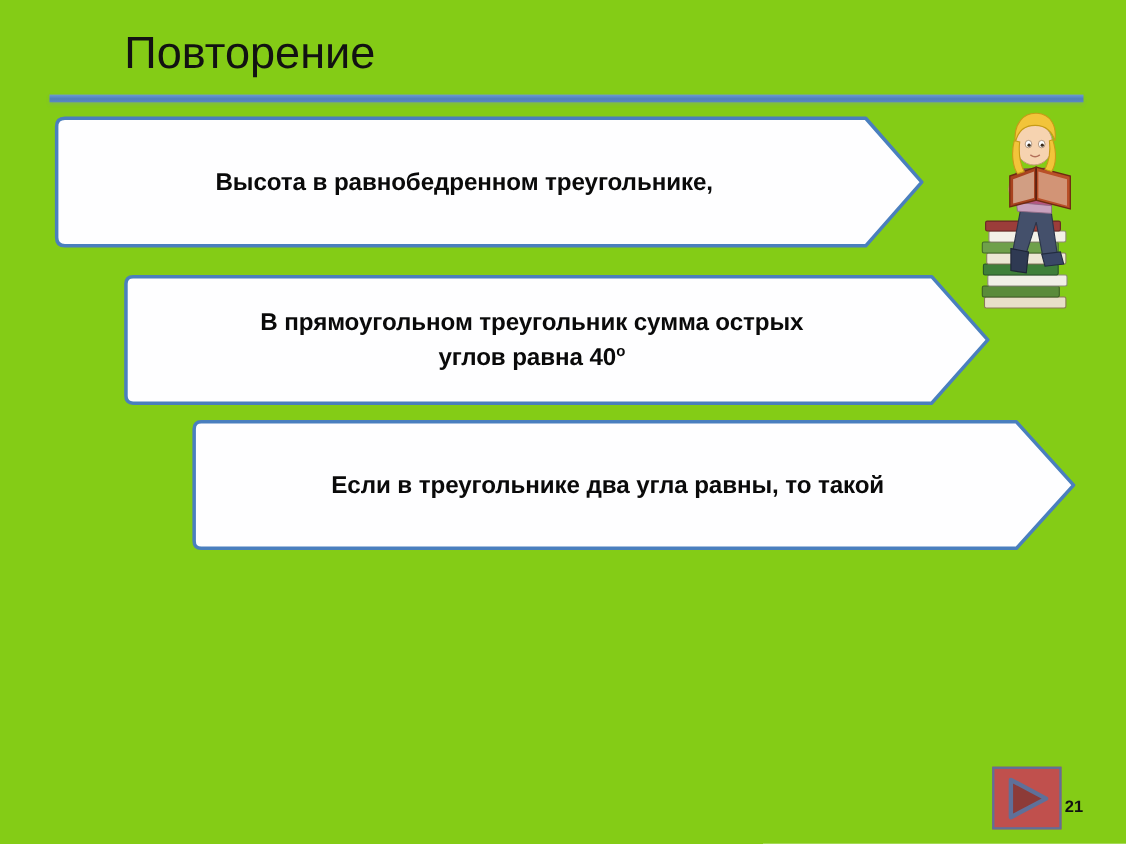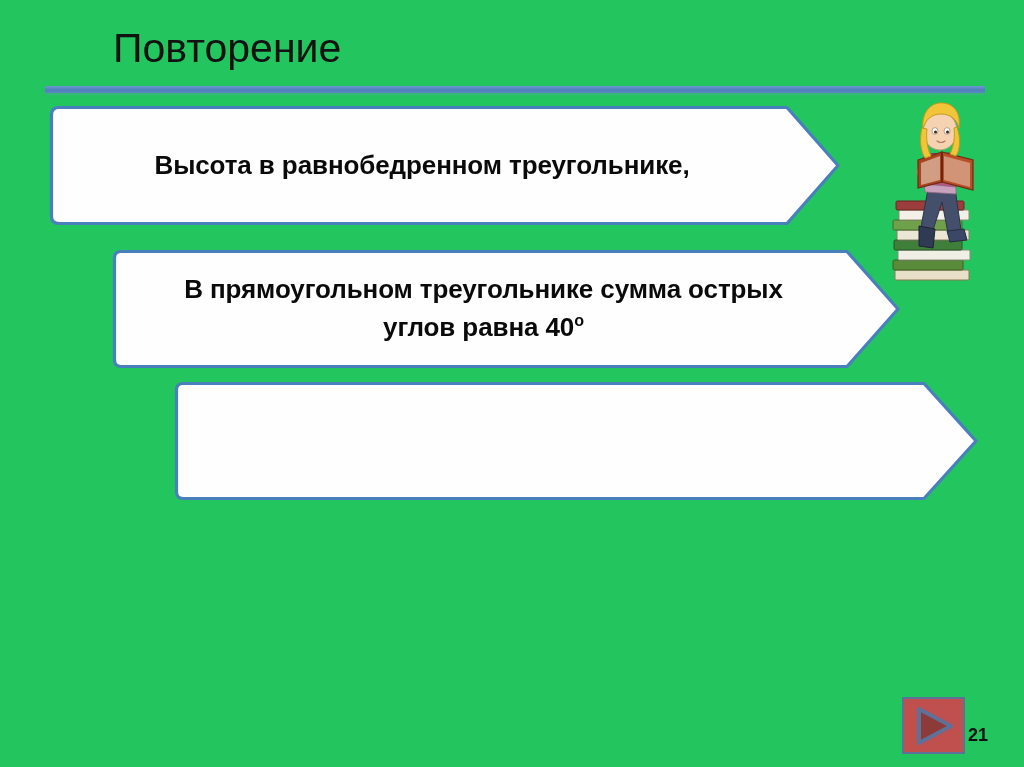--- a/index.html
+++ b/index.html
@@ -13,21 +13,21 @@
     position: relative;
     overflow: hidden;
     font-family: "Liberation Sans", sans-serif;
     background: #ffffff;
   }
 
   
   .slide {
     position: absolute;
     inset: 0;
-    background: #22c55e;
+    background: #84cc16;
     padding-left: 28px;
   }
 
   
   .slide-title {
     position: absolute;
     left: 113px;
     top: 26px;
     font-size: 41px;
     font-weight: 400;
@@ -61,21 +61,21 @@
     overflow: visible;
   }
   .banner-text {
     position: absolute;
     top: 0;
     bottom: 0;
     display: flex;
     align-items: center;
     justify-content: center;
     text-align: center;
-    font-size: 26px;
+    font-size: 22px;
     font-weight: bold;
     color: #0a0a0a;
     line-height: 1.45;
     letter-spacing: -0.1px;
     padding: 0 10px;
     box-sizing: border-box;
     pointer-events: none;
   }
 
   
@@ -119,21 +119,21 @@
     top: 50%;
     transform: translate(-50%, -50%);
     width: 46px;
     height: 42px;
   }
 
   .page-number {
     position: absolute;
     left: 968px;
     top: 726px;
-    font-size: 18px;
+    font-size: 15px;
     font-weight: bold;
     color: #111111;
     line-height: 1;
   }
 </style>
 </head>
 <body>
 
 <div class="slide">
 
@@ -151,33 +151,33 @@
       </div>
     </div>
   </div>
 
   <div class="banner" id="banner-2">
     <svg viewBox="0 0 789 120" preserveAspectRatio="none">
       <path d="M2.5,9 Q2.5,2.5 9,2.5 L735,2.5 L786,60 L735,117.5 L9,117.5 Q2.5,117.5 2.5,111 Z" fill="#fefeff" stroke="#4a7fbe" stroke-width="3.2" stroke-linejoin="round"></path>
     </svg>
     <div class="banner-text">
       <div>
-        <span>В прямоугольном треугольнике сумма острых</span><br>
+        <span>В прямоугольном треугольник сумма острых</span><br>
         <span>углов равна 40</span><span class="sup-deg">о</span>
       </div>
     </div>
   </div>
 
   <div class="banner" id="banner-3">
     <svg viewBox="0 0 805 120" preserveAspectRatio="none">
       <path d="M2.5,9 Q2.5,2.5 9,2.5 L750,2.5 L802,60 L750,117.5 L9,117.5 Q2.5,117.5 2.5,111 Z" fill="#fefeff" stroke="#4a7fbe" stroke-width="3.2" stroke-linejoin="round"></path>
     </svg>
     <div class="banner-text">
       <div>
-        <br>
+        <span>Если в треугольнике два угла равны, то такой</span><br>
       </div>
     </div>
   </div>
 
   <div class="clipart">
     <svg viewBox="0 0 104 192">
 
       <g>
         <rect x="10" y="172" width="74" height="10" rx="1.5" fill="#e8dfc8" stroke="#8a7a55" stroke-width="1"></rect>
         <rect x="8" y="162" width="70" height="10" rx="1.5" fill="#5a8b3a" stroke="#3c5f26" stroke-width="1"></rect>

